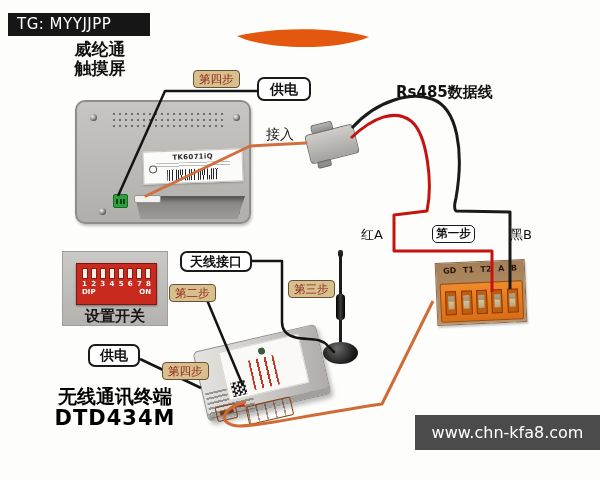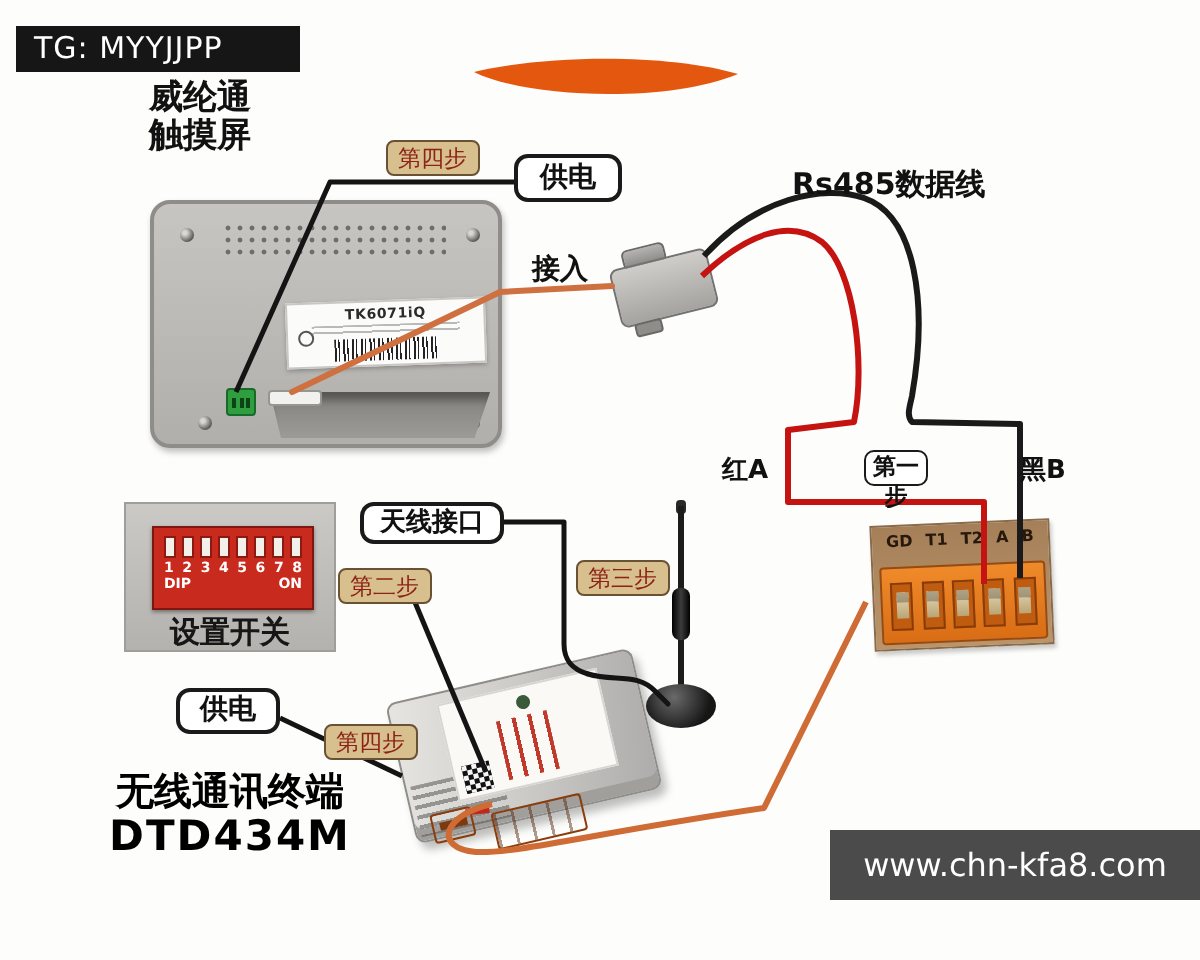--- a/index.html
+++ b/index.html
@@ -14,21 +14,21 @@
   
   .tg-bar { position:absolute; left:8px; top:13px; width:142px; height:23px; background:#161616;
             color:#fff; font-size:15px; line-height:23px; padding-left:9px; letter-spacing:.5px; }
   .url-bar { position:absolute; left:415px; top:415px; width:185px; height:35px; background:#4b4b4b;
              color:#fff; font-size:16px; line-height:35px; text-align:center; }
 
   
   .title { position:absolute; left:58px; top:40px; width:84px; text-align:center;
            font-weight:bold; font-size:17px; line-height:19px; color:#111; }
   .rs485 { position:absolute; left:396px; top:83px; width:116px; font-weight:bold; font-size:15px; color:#111; }
-  .plain-label { position:absolute; font-weight:bold; color:#111; }
+  .plain-label { position:absolute; font-weight:normal; color:#111; }
 
   
   .wbox { position:absolute; background:#fff; border:2px solid #1a1a1a; border-radius:7px;
           font-weight:bold; color:#111; text-align:center; }
   
   .step { position:absolute; background:#d8bf8e; border:1px solid #6b5134; border-radius:4px;
           color:#8c2318; font-weight:normal; font-size:11.5px; line-height:14px; padding:1px 5px; }
 
   
   .hmi { position:absolute; left:75px; top:100px; width:176px; height:124px;
@@ -271,21 +271,21 @@
     </div>
 
     <div class="rs485">Rs485数据线</div>
 
     <div class="step" style="left:193px;top:70px;">第四步</div>
     <div class="wbox" style="left:257px;top:77px;width:54px;height:24px;font-size:14px;line-height:20px;">供电</div>
 
     <div class="plain-label" style="left:266px;top:126px;font-size:14px;">接入</div>
 
     <div class="plain-label" style="left:361px;top:226px;font-size:13px;">红A</div>
-    <div class="wbox" style="left:432px;top:225px;width:32px;height:18px;font-size:11.5px;line-height:14.5px;border-width:1.5px;border-radius:5px;">第一步</div>
+    <div class="wbox" style="left:432px;top:225px;width:43px;height:18px;font-size:11.5px;line-height:14.5px;border-width:1.5px;border-radius:5px;">第一步</div>
     <div class="plain-label" style="left:510px;top:226px;font-size:13px;">黑B</div>
 
     <div class="wbox" style="left:180px;top:251px;width:72px;height:21px;font-size:13px;line-height:17px;">天线接口</div>
     <div class="step" style="left:169px;top:284px;">第二步</div>
     <div class="step" style="left:288px;top:280px;">第三步</div>
 
     <div class="wbox" style="left:88px;top:344px;width:52px;height:23px;font-size:14px;line-height:19px;">供电</div>
     <div class="step" style="left:162px;top:362px;">第四步</div>
 
     <div class="name-terminal">

